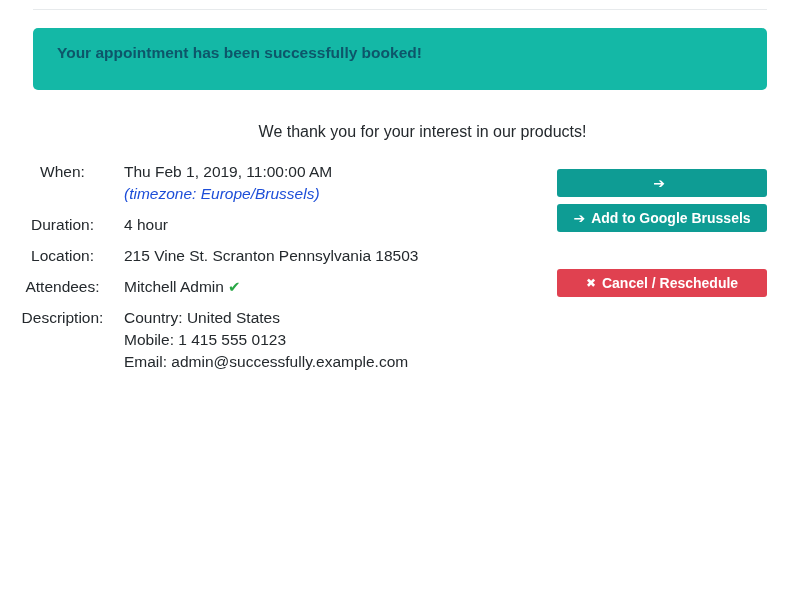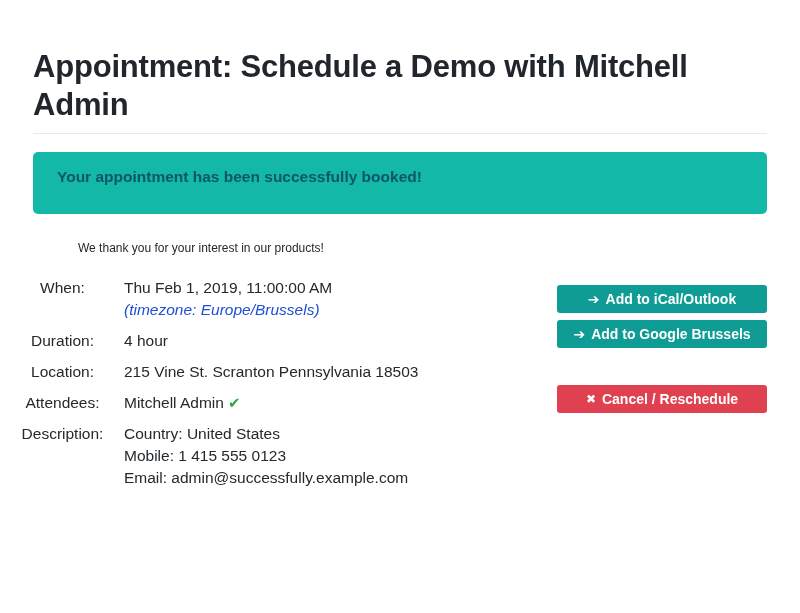--- a/index.html
+++ b/index.html
@@ -35,24 +35,25 @@
   }
   .alert-success-box p {
     font-size: 15.5px;
     font-weight: 700;
     color: #0d566a;
     line-height: 22px;
     margin-bottom: 16px;
   }
 
   .intro-block {
-    margin: 22px 33px 0 33px;
-    font-size: 12px;
+    margin: 30px 33px 0 33px;
+    font-size: 16px;
     line-height: 24px;
     color: #24292d;
+    text-align: center;
   }
   .intro-line1 { margin-left: 45px; }
   .intro-line2 { margin-left: -18px; }
   .intro-line2 b { font-weight: 700; }
 
   .details-row {
     margin: 12px 33px 0 33px;
     display: flex;
     align-items: flex-start;
   }
@@ -116,21 +117,20 @@
   .btn + .btn-teal { margin-top: 7px; }
   .btn-red { margin-top: 37px; }
   .btn .ic.arrow { font-size: 14px; }
   .btn .ic.cross { font-size: 12px; font-weight: 700; }
 </style>
 </head>
 <body>
 
 <div class="page">
 
-  <h1 class="page-title">Appointment: Schedule a Demo with Mitchell Admin</h1>
   <hr class="title-divider">
 
   <div class="alert-success-box">
     <p>Your appointment has been successfully booked!</p>
   </div>
 
   <div class="intro-block">
     <div class="intro-line1">We thank you for your interest in our products!</div>
   </div>
 
@@ -166,21 +166,20 @@
           <div>Mobile: 1 415 555 0123</div>
           <div>Email: admin@successfully.example.com</div>
         </td>
       </tr>
     </tbody>
       </table>
 
     <div class="actions-col">
       <a class="btn btn-teal">
           <span class="ic arrow">➔</span>
-          <span>Add to iCal/Outlook</span>
         </a>
       <a class="btn btn-teal">
           <span class="ic arrow">➔</span>
           <span>Add to Google Brussels</span>
         </a>
       <a class="btn btn-red">
           <span class="ic cross">✖</span>
           <span>Cancel / Reschedule</span>
         </a>
     </div>

